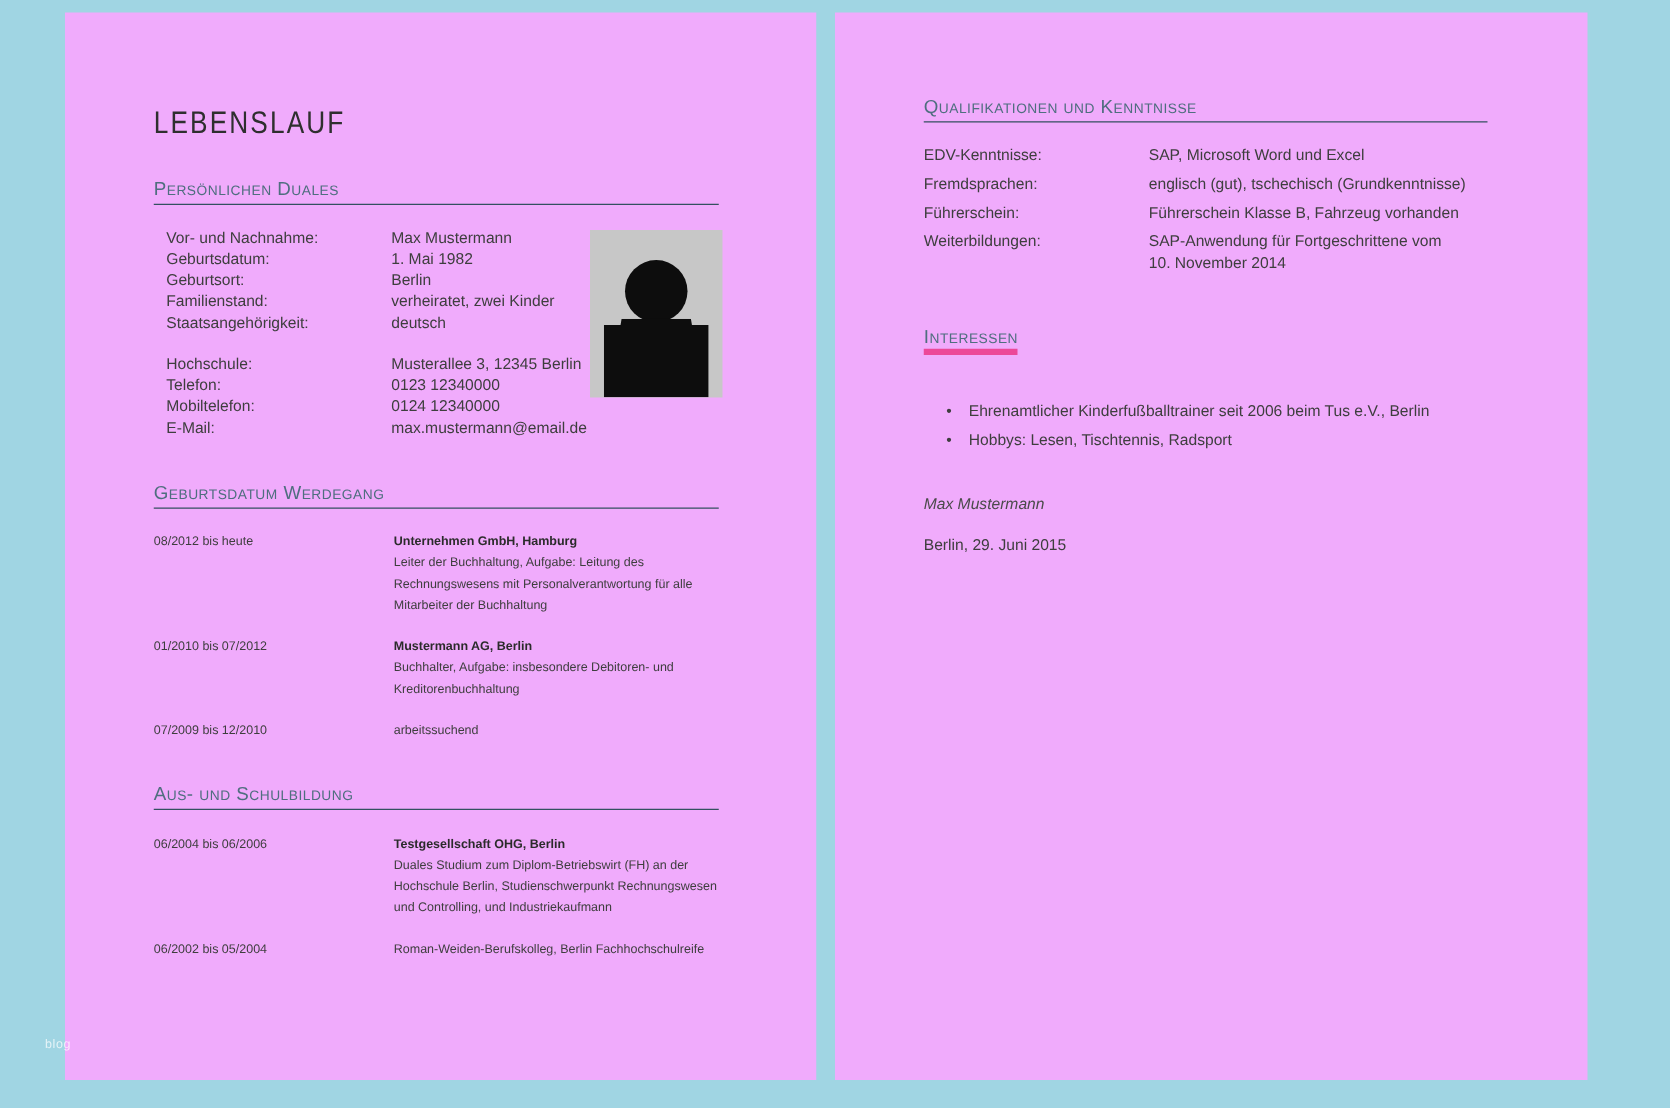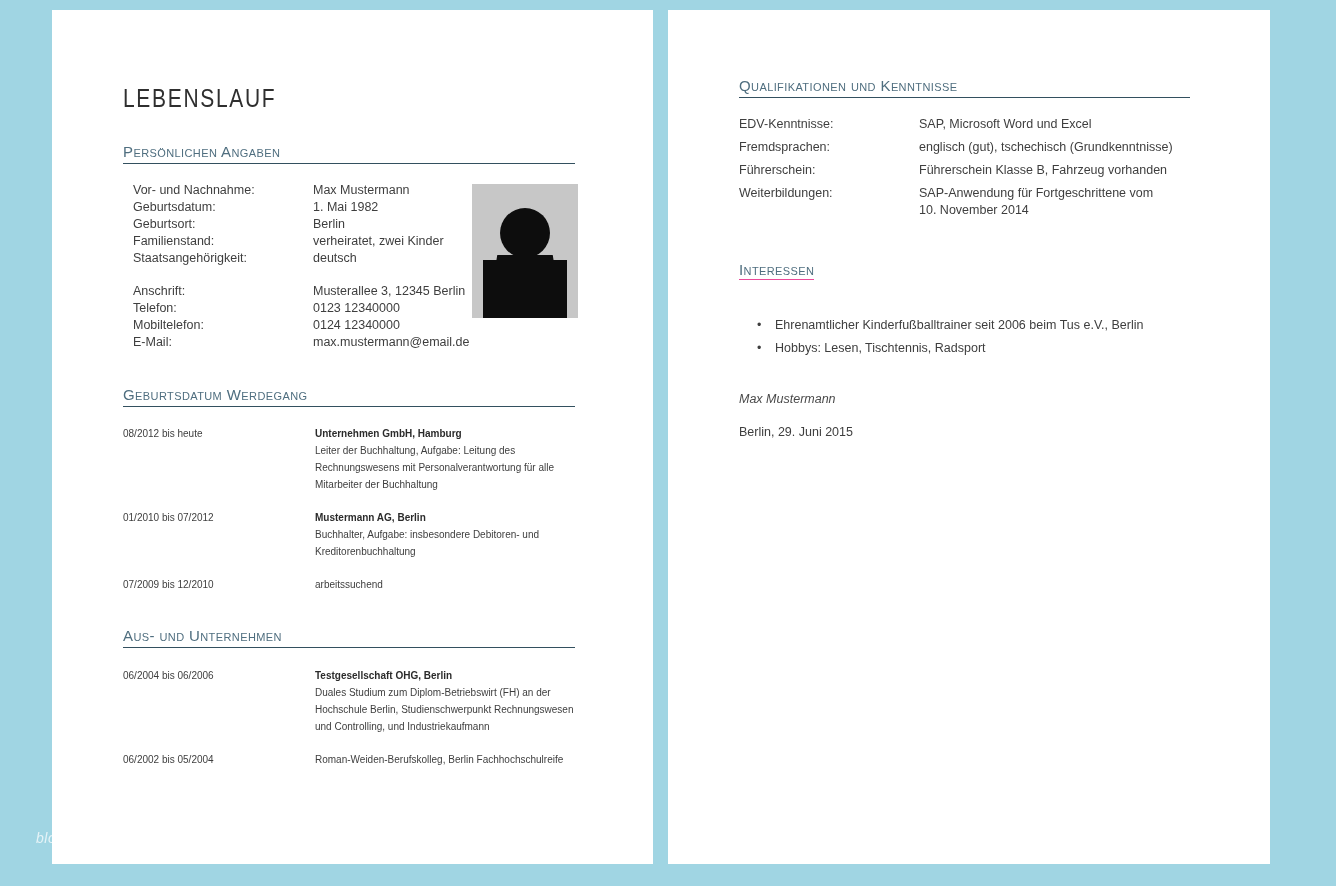--- a/index.html
+++ b/index.html
@@ -3,39 +3,39 @@
 <meta charset="utf-8">
 <style>
   html,body{margin:0;padding:0;}
   body{
     width:1336px;height:886px;position:relative;overflow:hidden;
     background:#a0d5e3;
     font-family:"Liberation Sans","DejaVu Sans",sans-serif;
     color:#3e3e3e;
   }
   .page{
-    position:absolute;top:10px;height:854px;background:#ffffff;
+    position:absolute;top:10px;height:854px;background:#f0abfc;
     box-sizing:border-box;
   }
   .page1{left:52px;width:601px;padding:76px 78px 0 71px;}
   .page2{left:668px;width:602px;padding:68px 80px 0 71px;}
 
   .title{
     font-size:25px;letter-spacing:2px;color:#2f2f2f;white-space:nowrap;
     transform:scaleX(0.84);transform-origin:left center;
     line-height:24px;margin-bottom:34px;font-weight:400;
   }
 
   .sec-head{
     font-variant:small-caps;font-size:15px;letter-spacing:0.4px;
     color:#4f6e7f;border-bottom:1px solid #33505f;padding-bottom:3px;
     margin-bottom:18px;line-height:16px;
   }
   .sec-head.inline{
-    display:inline-block;border-bottom:1px solid #ec4899;padding-bottom:1px;
+    display:inline-block;border-bottom:5px solid #ec4899;padding-bottom:1px;
   }
   .sec-wrap{margin:10px;}
 
   .row{display:flex;line-height:17px;font-size:12.5px;}
   .row .lbl{width:180px;flex-shrink:0;}
   .row .val{white-space:nowrap;}
 
   .entry{display:flex;line-height:17px;font-size:10px;margin-bottom:16px;gap:12px;}
   .entry .period{width:180px;flex-shrink:0;}
   .entry .body{width:272px;}
@@ -66,32 +66,32 @@
   .bullets{margin-top:19px;}
   .bullet-item{
     display:flex;font-size:12.5px;line-height:17px;margin-bottom:6px;
   }
   .bullet-item .dot{width:18px;padding-left:18px;flex-shrink:0;}
 
   .sig-name{font-style:italic;color:#4a4a4a;font-size:12.5px;line-height:17px;margin-top:34px;}
   .sig-place{font-size:12.5px;line-height:17px;margin-top:16px;}
 
   .watermark{
-    position:absolute;left:36px;top:830px;font-size:14px;
-    color:rgba(255,255,255,0.72);letter-spacing:0.5px;font-style:italic;
+    position:absolute;left:36px;top:830px;font-size:10px;
+    color:rgba(255,255,255,0.72);letter-spacing:0.5px;
   }
 </style>
 </head>
 <body>
 
 <div class="page page1">
 
   <div class="title">LEBENSLAUF</div>
 
-  <div class="sec-head">Persönlichen Angaben</div>
+  <div class="sec-head">Persönlichen Duales</div>
 
   <div class="sec-wrap">
     <div class="row">
       <div class="lbl">Vor- und Nachnahme:</div>
       <div class="val">Max Mustermann</div>
     </div>
     <div class="row">
       <div class="lbl">Geburtsdatum:</div>
       <div class="val">1. Mai 1982</div>
     </div>
@@ -103,21 +103,21 @@
       <div class="lbl">Familienstand:</div>
       <div class="val">verheiratet, zwei Kinder</div>
     </div>
     <div class="row">
       <div class="lbl">Staatsangehörigkeit:</div>
       <div class="val">deutsch</div>
     </div>
 
     <div class="contact">
       <div class="row">
-        <div class="lbl">Anschrift:</div>
+        <div class="lbl">Hochschule:</div>
         <div class="val">Musterallee 3, 12345 Berlin</div>
       </div>
       <div class="row">
         <div class="lbl">Telefon:</div>
         <div class="val">0123 12340000</div>
       </div>
       <div class="row">
         <div class="lbl">Mobiltelefon:</div>
         <div class="val">0124 12340000</div>
       </div>
@@ -145,21 +145,21 @@
     </div>
   </div>
   <div class="entry">
     <div class="period">07/2009 bis 12/2010</div>
     <div class="body">
       <div class="company"></div>
       <div class="desc">arbeitssuchend</div>
     </div>
   </div>
 
-  <div class="sec-head edu-head">Aus- und Unternehmen</div>
+  <div class="sec-head edu-head">Aus- und Schulbildung</div>
 
   <div class="entry">
     <div class="period">06/2004 bis 06/2006</div>
     <div class="body">
       <div class="company">Testgesellschaft OHG, Berlin</div>
       <div class="desc">Duales Studium zum Diplom-Betriebswirt (FH) an der Hochschule Berlin, Studienschwerpunkt Rechnungswesen und Controlling, und Industriekaufmann</div>
     </div>
   </div>
   <div class="entry">
     <div class="period">06/2002 bis 05/2004</div>

